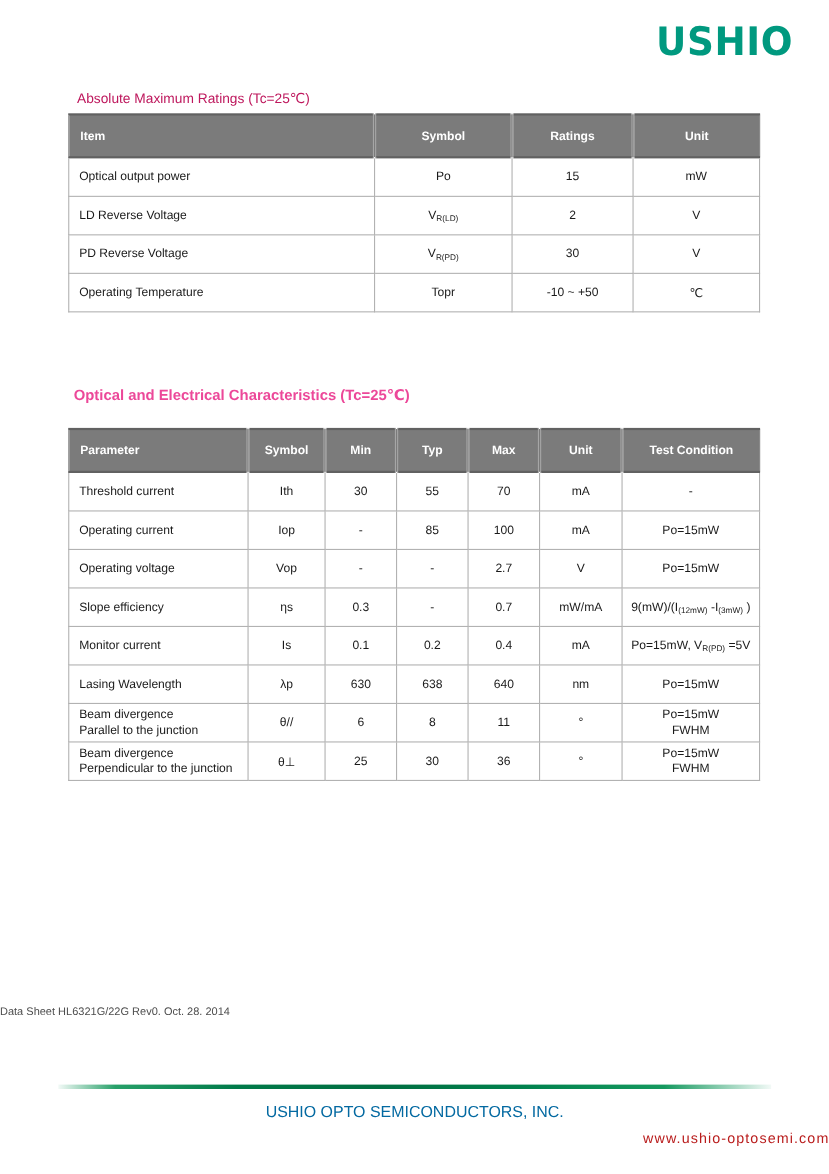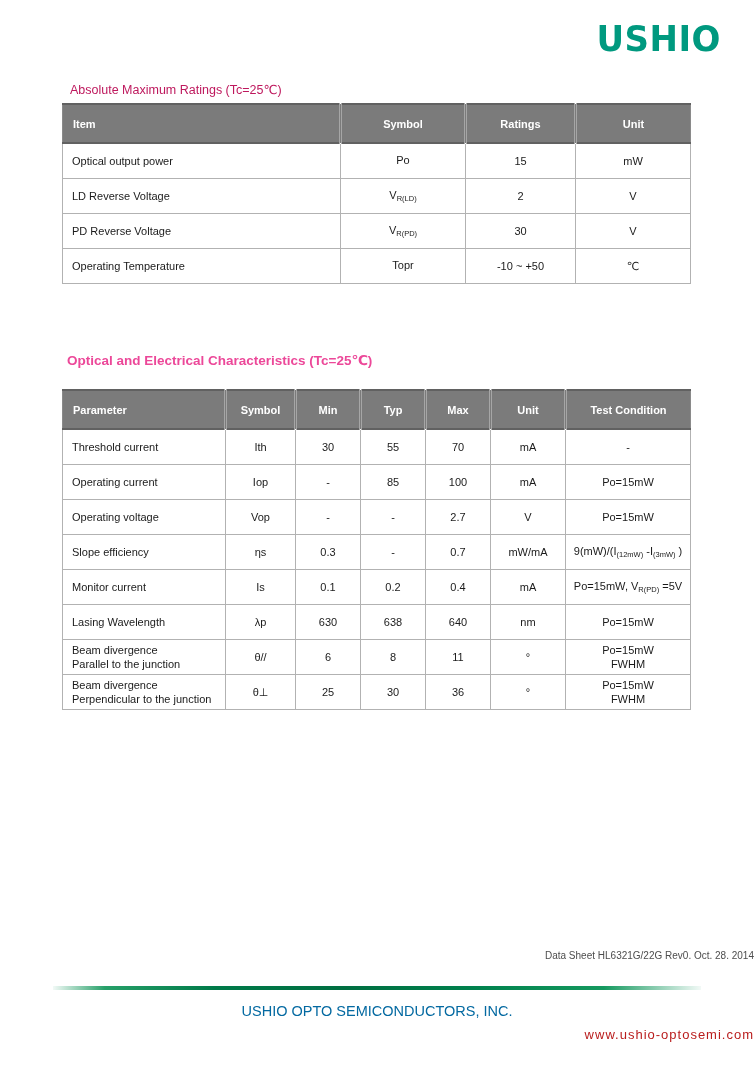--- a/index.html
+++ b/index.html
@@ -49,22 +49,22 @@
     height:30px; padding:2px 4px;
     color:#1a1a1a; background:#fff;
   }
   td.left { text-align:left; padding-left:9px; }
   .pre { white-space:pre-line; line-height:1.3; }
 
   sub { font-size:7.5px; vertical-align:-2px; }
 
   
   .ds-line {
-    position:absolute; top:950px; left:0; width:100%;
-    text-align:right; font-size:10px; color:#4d4d4d;
+    position:absolute; top:915px; left:0; width:100%;
+    text-align:left; font-size:10px; color:#4d4d4d;
   }
   .divider {
     position:absolute; top:986px; left:53px; width:648px; height:4px;
     background:linear-gradient(90deg,
       rgba(0,145,90,0.05), #27a069 8%, #007a49 25%, #006e41 45%,
       #00814d 65%, #15995f 85%, rgba(0,145,90,0.05));
   }
   .company {
     position:absolute; top:1003px; left:0; width:100%;
     text-align:center; font-size:14.5px; color:#0369a1;

